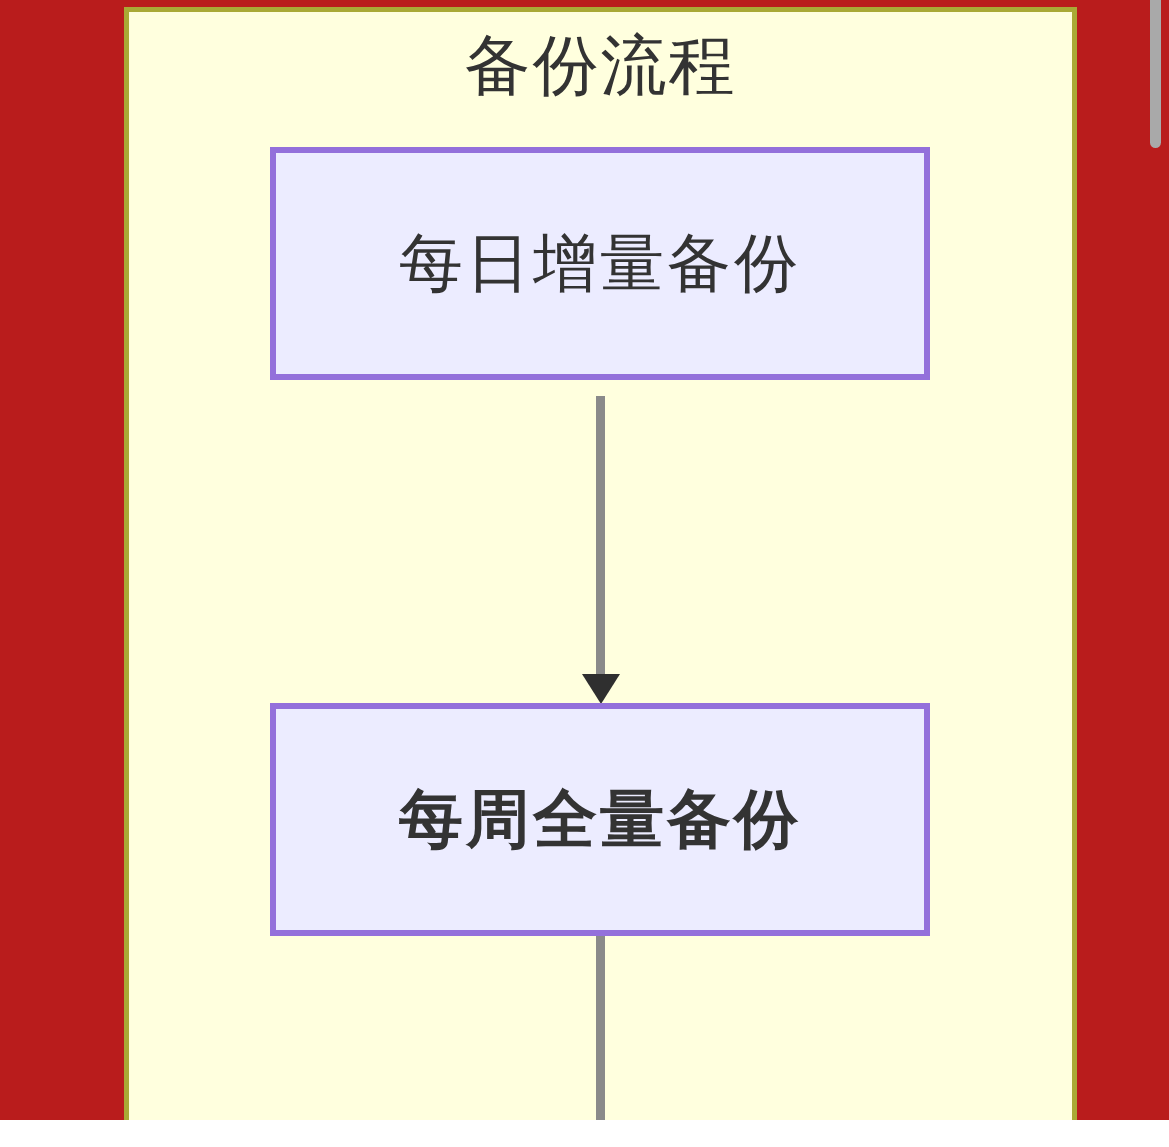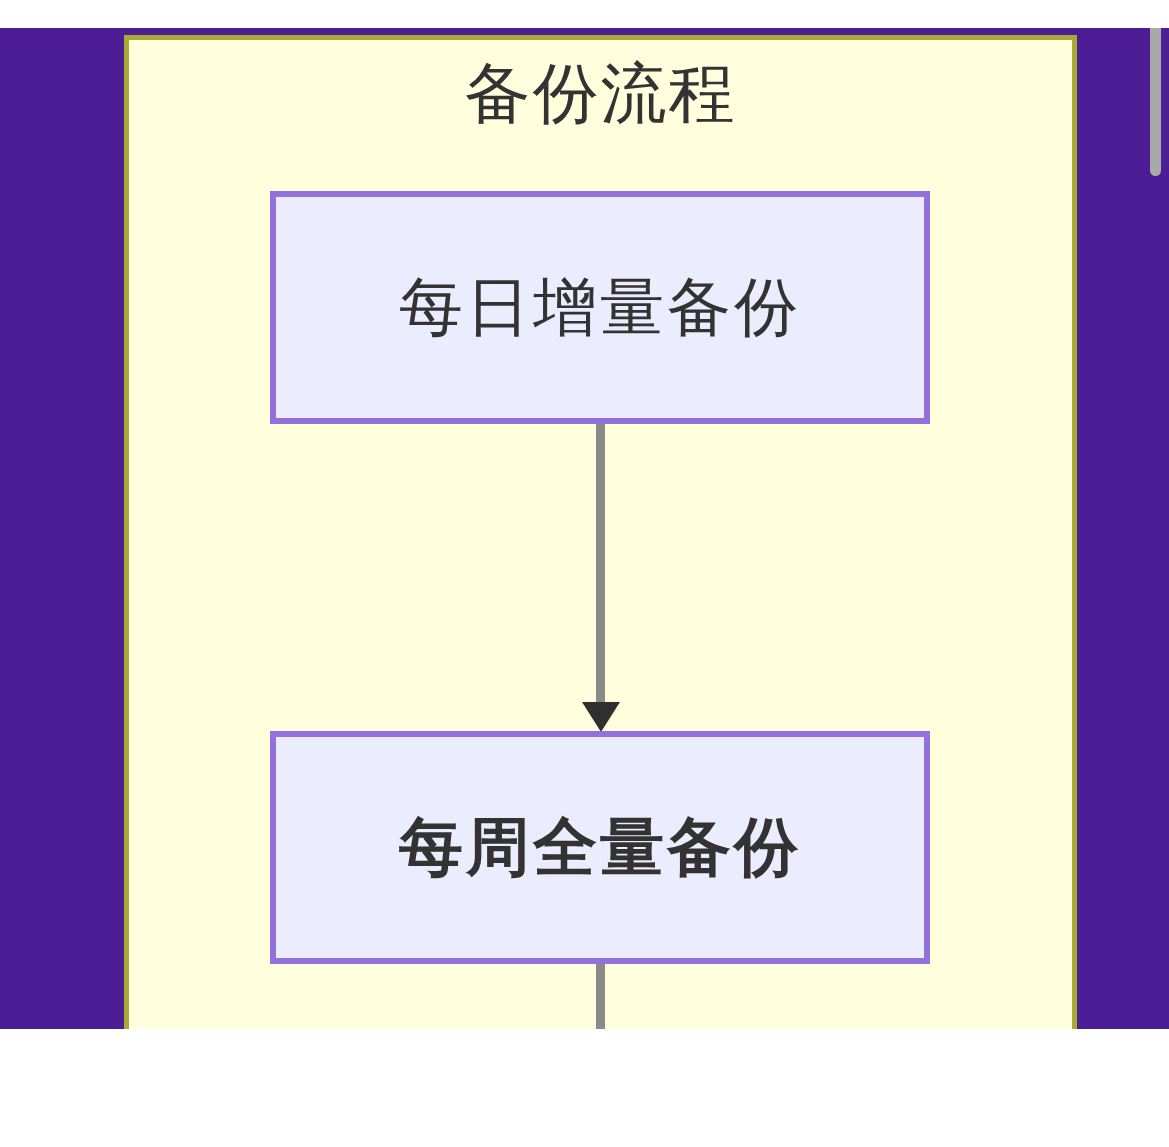--- a/index.html
+++ b/index.html
@@ -4,24 +4,23 @@
 <style>
   html, body {
     margin: 0;
     padding: 0;
     background: #ffffff;
     font-family: "Liberation Sans", "DejaVu Sans", sans-serif;
   }
   #canvas {
     position: relative;
     width: 1169px;
-    height: 1001px;
+    height: 1120px;
     overflow: hidden;
-    background: #4c1d95;
-    margin-top: 28px;
+    background: #b91c1c;
   }
   
   .cluster {
     position: absolute;
     left: 124px;
     top: 7px;
     width: 953px;
     height: 1300px; 
     box-sizing: border-box;
     background: var(--cluster_fill, #ffffde);
@@ -47,21 +46,21 @@
     box-sizing: border-box;
     background: var(--node_fill, #ececff);
     border: 6px solid var(--node_border, #9370db);
     display: flex;
     align-items: center;
     justify-content: center;
     font-size: 64px;
     letter-spacing: 3px;
     color: var(--text, #333333);
   }
-  #node-daily  { top: 163px; font-family: Liberation Mono, monospace; }
+  #node-daily  { top: 147px; font-family: Liberation Mono, monospace; }
   #node-weekly { top: 703px; font-weight: bold; }
   
   .edge-line {
     position: absolute;
     left: 596px;
     width: 9px;
     background: var(--edge_line, #8a8a8a);
   }
   #edge1-line { top: 396px; height: 280px; }
   #edge2-line { top: 936px; height: 211px; }

